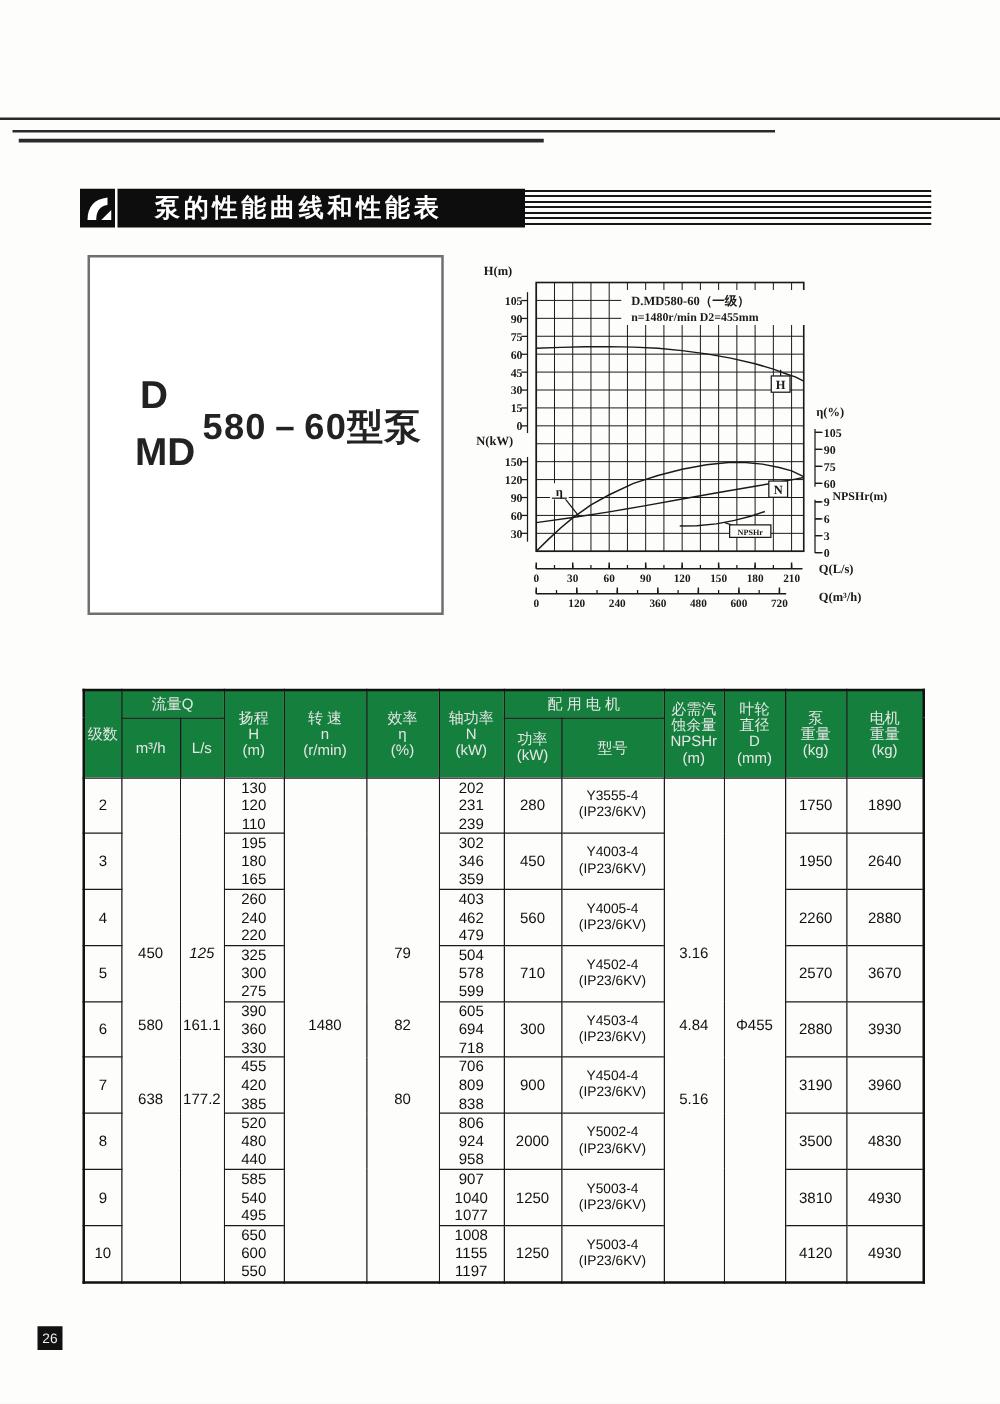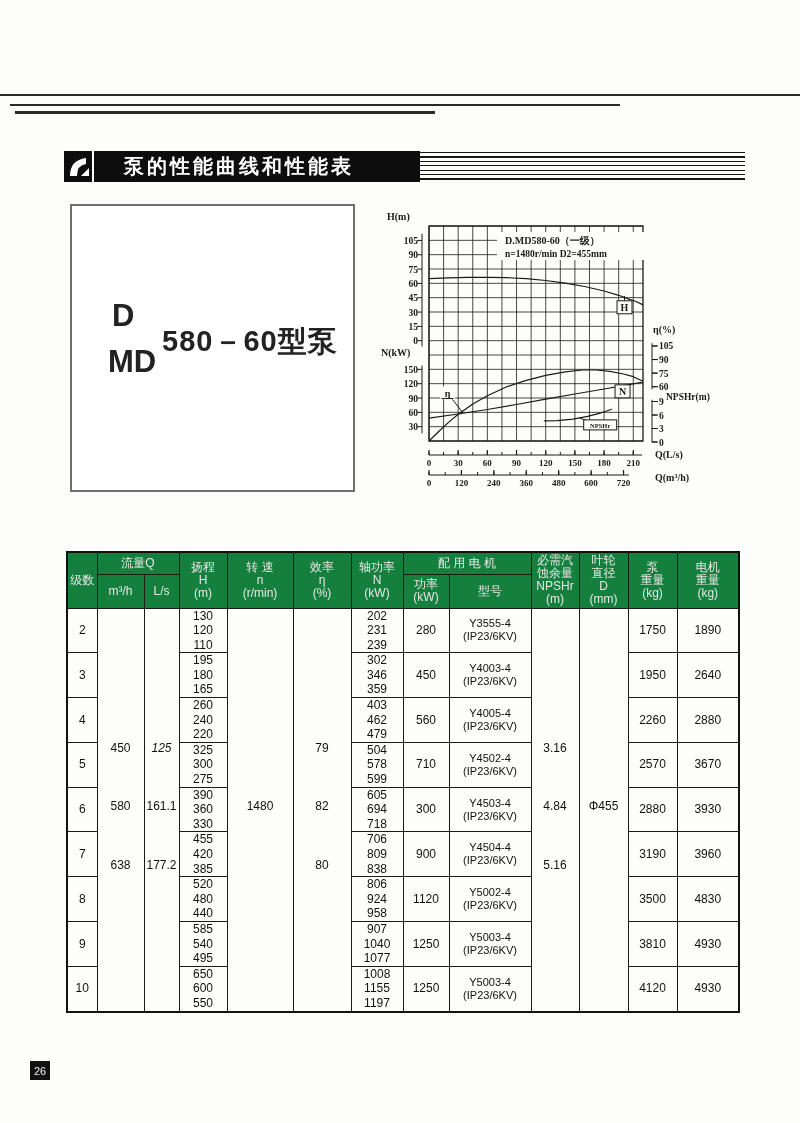--- a/index.html
+++ b/index.html
@@ -36,21 +36,21 @@
   .chart-wrap { position:absolute; left:375px; top:200px; width:350px; height:300px; }
   .chart-wrap svg { font-family:"Liberation Serif", serif; }
 
   
   .perf-table { position:absolute; left:66px; top:551px; border-collapse:collapse; table-layout:fixed;
                 width:672px; font-size:12px; }
   .perf-table td, .perf-table th { border:1px solid #1a1a1a; text-align:center; vertical-align:middle;
                 padding:0; white-space:pre-line; }
   .perf-table thead th { background:#15803d; color:#e6e6e6; font-weight:normal; font-size:12px; line-height:13px; }
   .perf-table thead tr.hr1 th { height:22px; }
-  .perf-table thead tr.hr2 th { height:34px; }
+  .perf-table thead tr.hr2 th { height:48px; }
   .perf-table tbody tr { height:44px; }
   .perf-table tbody td { color:#101010; line-height:14.6px; background:#fdfdfc; }
   .perf-table td.model { font-size:11px; line-height:13px; }
   .perf-table td.tall { position:relative; }
   .perf-table .fv { position:absolute; left:0; right:0; height:15px; line-height:15px; text-align:center; }
   .perf-table table, .perf-table { border:2px solid #111; }
 
   
   .page-num { position:absolute; left:30px; top:1061px; width:20px; height:19px; background:#111;
               color:#eee; font-size:11px; display:flex; align-items:center; justify-content:center; }
@@ -433,21 +433,21 @@
           <td>3960</td>
         </tr>
         <tr>
           <td>8</td>
           <td>520
 480
 440</td>
           <td>806
 924
 958</td>
-          <td>1120</td>
+          <td>2000</td>
           <td class="model">Y5002-4
 (IP23/6KV)</td>
           <td>3500</td>
           <td>4830</td>
         </tr>
         <tr>
           <td>9</td>
           <td>585
 540
 495</td>

